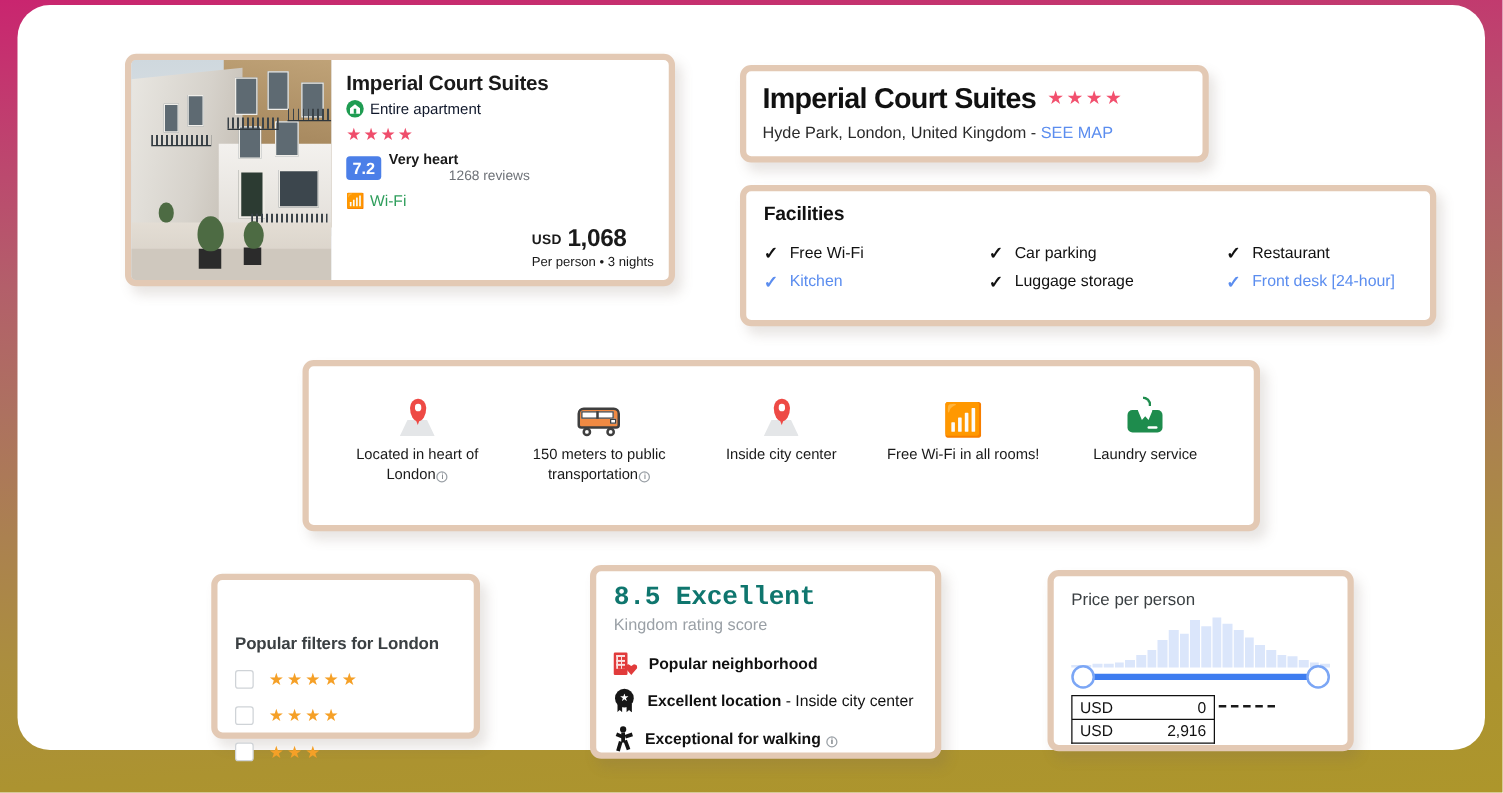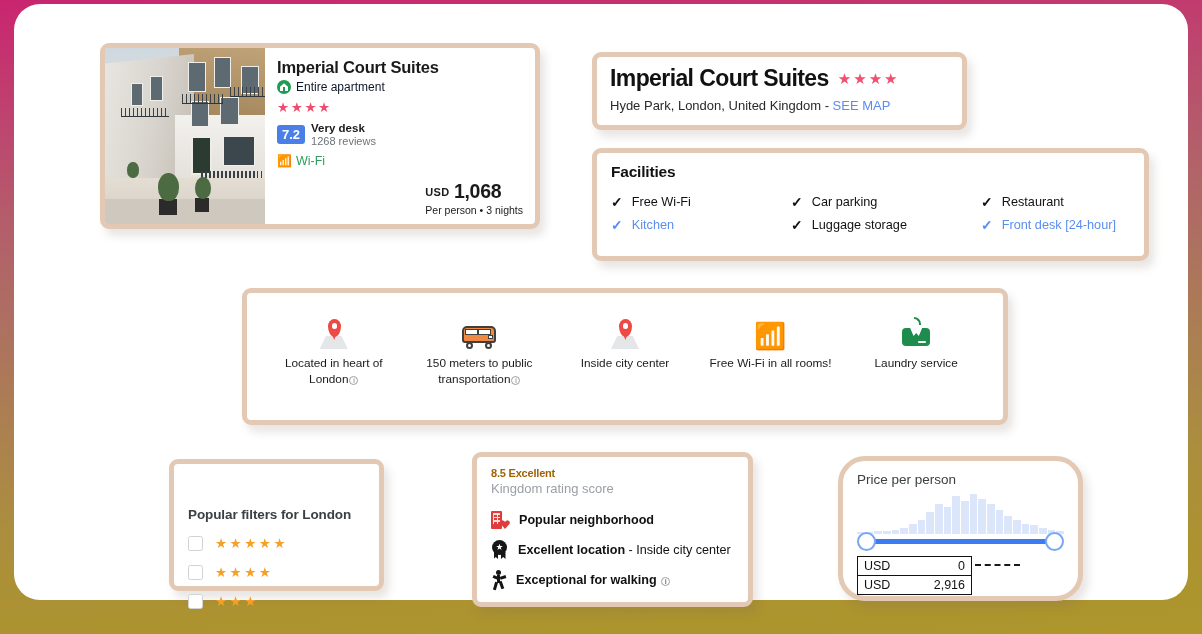--- a/index.html
+++ b/index.html
@@ -90,21 +90,21 @@
   .home-badge::before { content:""; position:absolute; left:5.6px; top:6.6px; width:2.6px; height:4.4px; background:#1f9c52; z-index:2; }
   .apt-text { font-size: 12px; color: #0f172a; font-weight: 500; }
 
   .stars-pink { margin-top: 7px; color: #ef4d6b; font-size: 13.5px; letter-spacing: 1.6px; line-height: 1; }
 
   .score-row { display: flex; align-items: center; gap: 6px; margin-top: 7px; }
   .score-badge { background: #4b7fe8; color: #fff; font-size: 13px; font-weight: 700;
       padding: 1.5px 5px; border-radius: 3px; line-height: 1.25; }
   .score-txt { line-height: 1.16; }
   .score-label { font-size: 11.5px; font-weight: 700; color: #1a1a1a; }
-  .score-reviews { font-size: 11px; color: #6e7278; }
+  .score-reviews { font-size: 11px; color: #6e7278; margin-left: 48px; }
 
   .wifi-row { display: flex; align-items: center; gap: 4px; margin-top: 6px; }
   .wifi-glyph { color: #2f9e5c; font-size: 12px; line-height: 1; }
   .wifi-txt { font-size: 12.5px; color: #2f9e5c; }
 
   .price-block { position: absolute; right: 12px; bottom: 8px; text-align: left; }
   .price-main { line-height: 1; }
   .price-cur { font-size: 11px; font-weight: 700; color: #1a1a1a; letter-spacing: 0.3px; vertical-align: 2px; }
   .price-val { font-size: 19.5px; font-weight: 700; color: #1a1a1a; letter-spacing: -0.3px; }
   .price-sub { font-size: 10.5px; color: #1a1a1a; margin-top: 3px; font-weight: 500; }
@@ -173,21 +173,21 @@
 
   
   .filt-card { left: 155px; top: 455px; width: 215px; height: 132px; padding: 11px 14px; }
   .filt-title { font-size: 13.5px; font-weight: 700; color: #3b4043; letter-spacing: -0.1px; margin-top: 32px; }
   .filt-row { display: flex; align-items: center; gap: 12px; margin-top: 14px; }
   .cbox { width: 15px; height: 15px; border: 1.6px solid #cfd3d7; border-radius: 2.5px; background: #fff; flex: 0 0 15px; }
   .filt-stars { color: #f5a027; font-size: 13.5px; letter-spacing: 2.5px; line-height: 1; }
 
   
   .loc-card { left: 458px; top: 448px; width: 281px; height: 155px; padding: 10px 14px; }
-  .loc-score { font-size: 11px; font-weight: 700; color: #a16207; letter-spacing: -0.2px; }
+  .loc-score { font-size: 21px; font-weight: 700; color: #0f766e; letter-spacing: -0.2px; font-family: Liberation Mono, monospace; }
   .loc-sub { font-size: 13px; color: #9aa0a6; margin-top: 2px; }
   .loc-list { margin-top: 15px; }
   .loc-item { display: flex; align-items: center; gap: 10px; margin-bottom: 11px; }
   .loc-txt { font-size: 12.6px; color: #111; font-weight: 700; }
   .loc-txt .reg { font-weight: 400; }
 
   .ico-award { position:relative; width:17px; height:19px; flex:0 0 17px; }
   .ico-award .head { position:absolute; left:1px; top:0; width:15px; height:15px; background:#161616; border-radius:50%; }
   .ico-award .head::after{ content:""; position:absolute; left:4px; top:3.6px; width:7px; height:7px; background:#fff;
       clip-path: polygon(50% 0%,61% 35%,98% 35%,68% 57%,79% 91%,50% 70%,21% 91%,32% 57%,2% 35%,39% 35%); }
@@ -206,21 +206,21 @@
 
   .ico-walk { position:relative; width:15px; height:19px; flex:0 0 15px; }
   .ico-walk .hd { position:absolute; left:5px; top:0; width:5px; height:5px; border-radius:50%; background:#141414; }
   .ico-walk .tor { position:absolute; left:6px; top:5.4px; width:3.4px; height:8px; background:#141414; }
   .ico-walk .lg1 { position:absolute; left:3px; top:11.6px; width:3px; height:8px; background:#141414; transform: rotate(16deg); }
   .ico-walk .lg2 { position:absolute; left:9px; top:11.4px; width:3px; height:8px; background:#141414; transform: rotate(-20deg); }
   .ico-walk .ar1 { position:absolute; left:1.5px; top:6.2px; width:5.5px; height:2.6px; background:#141414; transform: rotate(22deg); }
   .ico-walk .ar2 { position:absolute; left:8.5px; top:6px; width:5.5px; height:2.6px; background:#141414; transform: rotate(-18deg); }
 
   
-  .price-card { left: 824px; top: 452px; width: 245px; height: 145px; padding: 11px 14px; border-radius: 27px; }
+  .price-card { left: 824px; top: 452px; width: 245px; height: 145px; padding: 11px 14px; }
   .pc-title { font-size: 13.5px; color: #3b4043; font-weight: 500; }
   .hist { position: relative; height: 40px; margin-top: 7px; display: flex; align-items: flex-end; gap: 1px; }
   .hbar { flex: 1; background: #dbe6fb; }
   .slider { position: relative; height: 20px; margin-top: -2px; }
   .track { position: absolute; left: 6px; right: 6px; top: 7px; height: 5px; background: #3d7cf0; border-radius: 3px; }
   .knob { position: absolute; top: 0; width: 19px; height: 19px; border-radius: 50%; background: #fff; border: 2px solid #7ba6f5; }
   .knob.l { left: 0; }
   .knob.r { right: 0; }
   .inputs { position: relative; margin-top: 4px; width: 115px; }
   .in-row { display: flex; justify-content: space-between; align-items: center;
@@ -264,21 +264,21 @@
     <div class="prop-body">
       <div class="prop-title">Imperial Court Suites</div>
       <div class="apt-row">
         <span class="home-badge"></span>
         <span class="apt-text">Entire apartment</span>
       </div>
       <div class="stars-pink">★★★★</div>
       <div class="score-row">
         <span class="score-badge">7.2</span>
         <span class="score-txt">
-          <div class="score-label">Very desk</div>
+          <div class="score-label">Very heart</div>
           <div class="score-reviews">1268 reviews</div>
         </span>
       </div>
       <div class="wifi-row">
         <span class="wifi-glyph">📶</span>
         <span class="wifi-txt">Wi-Fi</span>
       </div>
       <div class="price-block">
         <div class="price-main">
           <span class="price-cur">USD</span>

